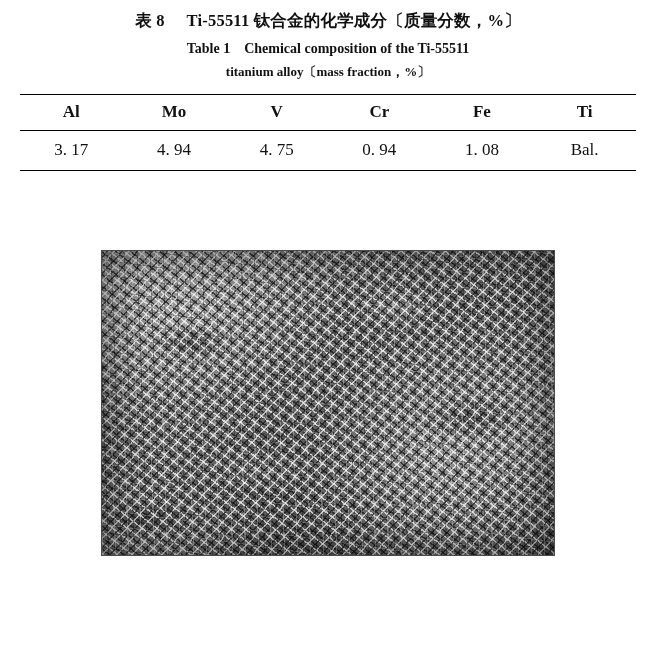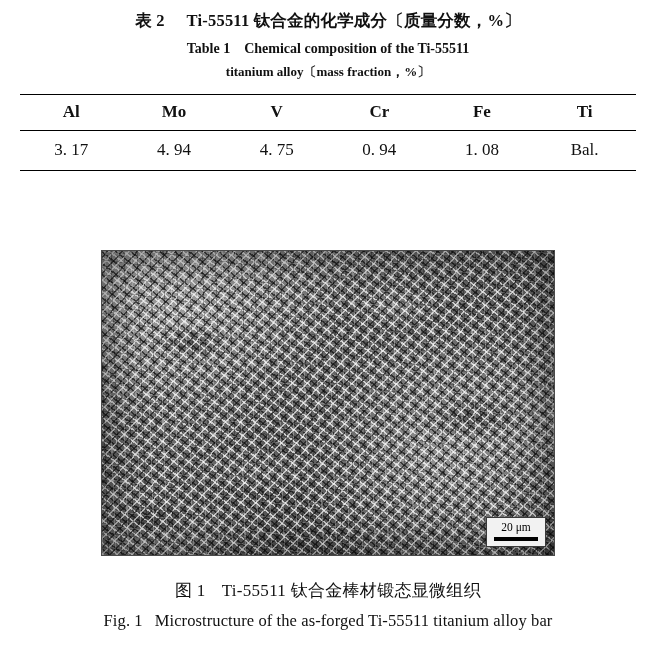--- a/index.html
+++ b/index.html
@@ -189,21 +189,21 @@
   }
   .fig-en .gap { display: inline-block; width: 12px; }
 </style>
 </head>
 <body>
 
 <div class="table-block">
 
   <div class="table-caption">
     <div class="cap-line-1">
-      <span>表 2</span><span class="cn-title">Ti-55511 钛合金的化学成分〔质量分数，%〕</span>
+      <span>表 8</span><span class="cn-title">Ti-55511 钛合金的化学成分〔质量分数，%〕</span>
     </div>
     <div class="cap-line-2">
       <span>Table 1</span><span class="en-gap"></span><span>Chemical composition of the Ti-55511</span>
     </div>
     <div class="cap-line-3">
       <span>titanium alloy〔mass fraction，%〕</span>
     </div>
   </div>
 
   <hr class="rule rule-top">
@@ -243,27 +243,15 @@
 
   <div class="micrograph">
     <div class="tex base"></div>
     <div class="tex grain"></div>
     <div class="tex l1"></div>
     <div class="tex l2"></div>
     <div class="tex l3"></div>
     <div class="tex l4"></div>
     <div class="tex vig"></div>
 
-    <div class="scalebar">
-      <span>20 μm</span>
-      <span class="bar"></span>
-    </div>
   </div>
 
-  <div class="fig-caption">
-    <div class="fig-cn">
-      <span>图 1</span><span class="gap"></span><span>Ti-55511 钛合金棒材锻态显微组织</span>
-    </div>
-    <div class="fig-en">
-      <span>Fig. 1</span><span class="gap"></span><span>Microstructure of the as-forged Ti-55511 titanium alloy bar</span>
-    </div>
-  </div>
 </div>
 
 </body></html>

